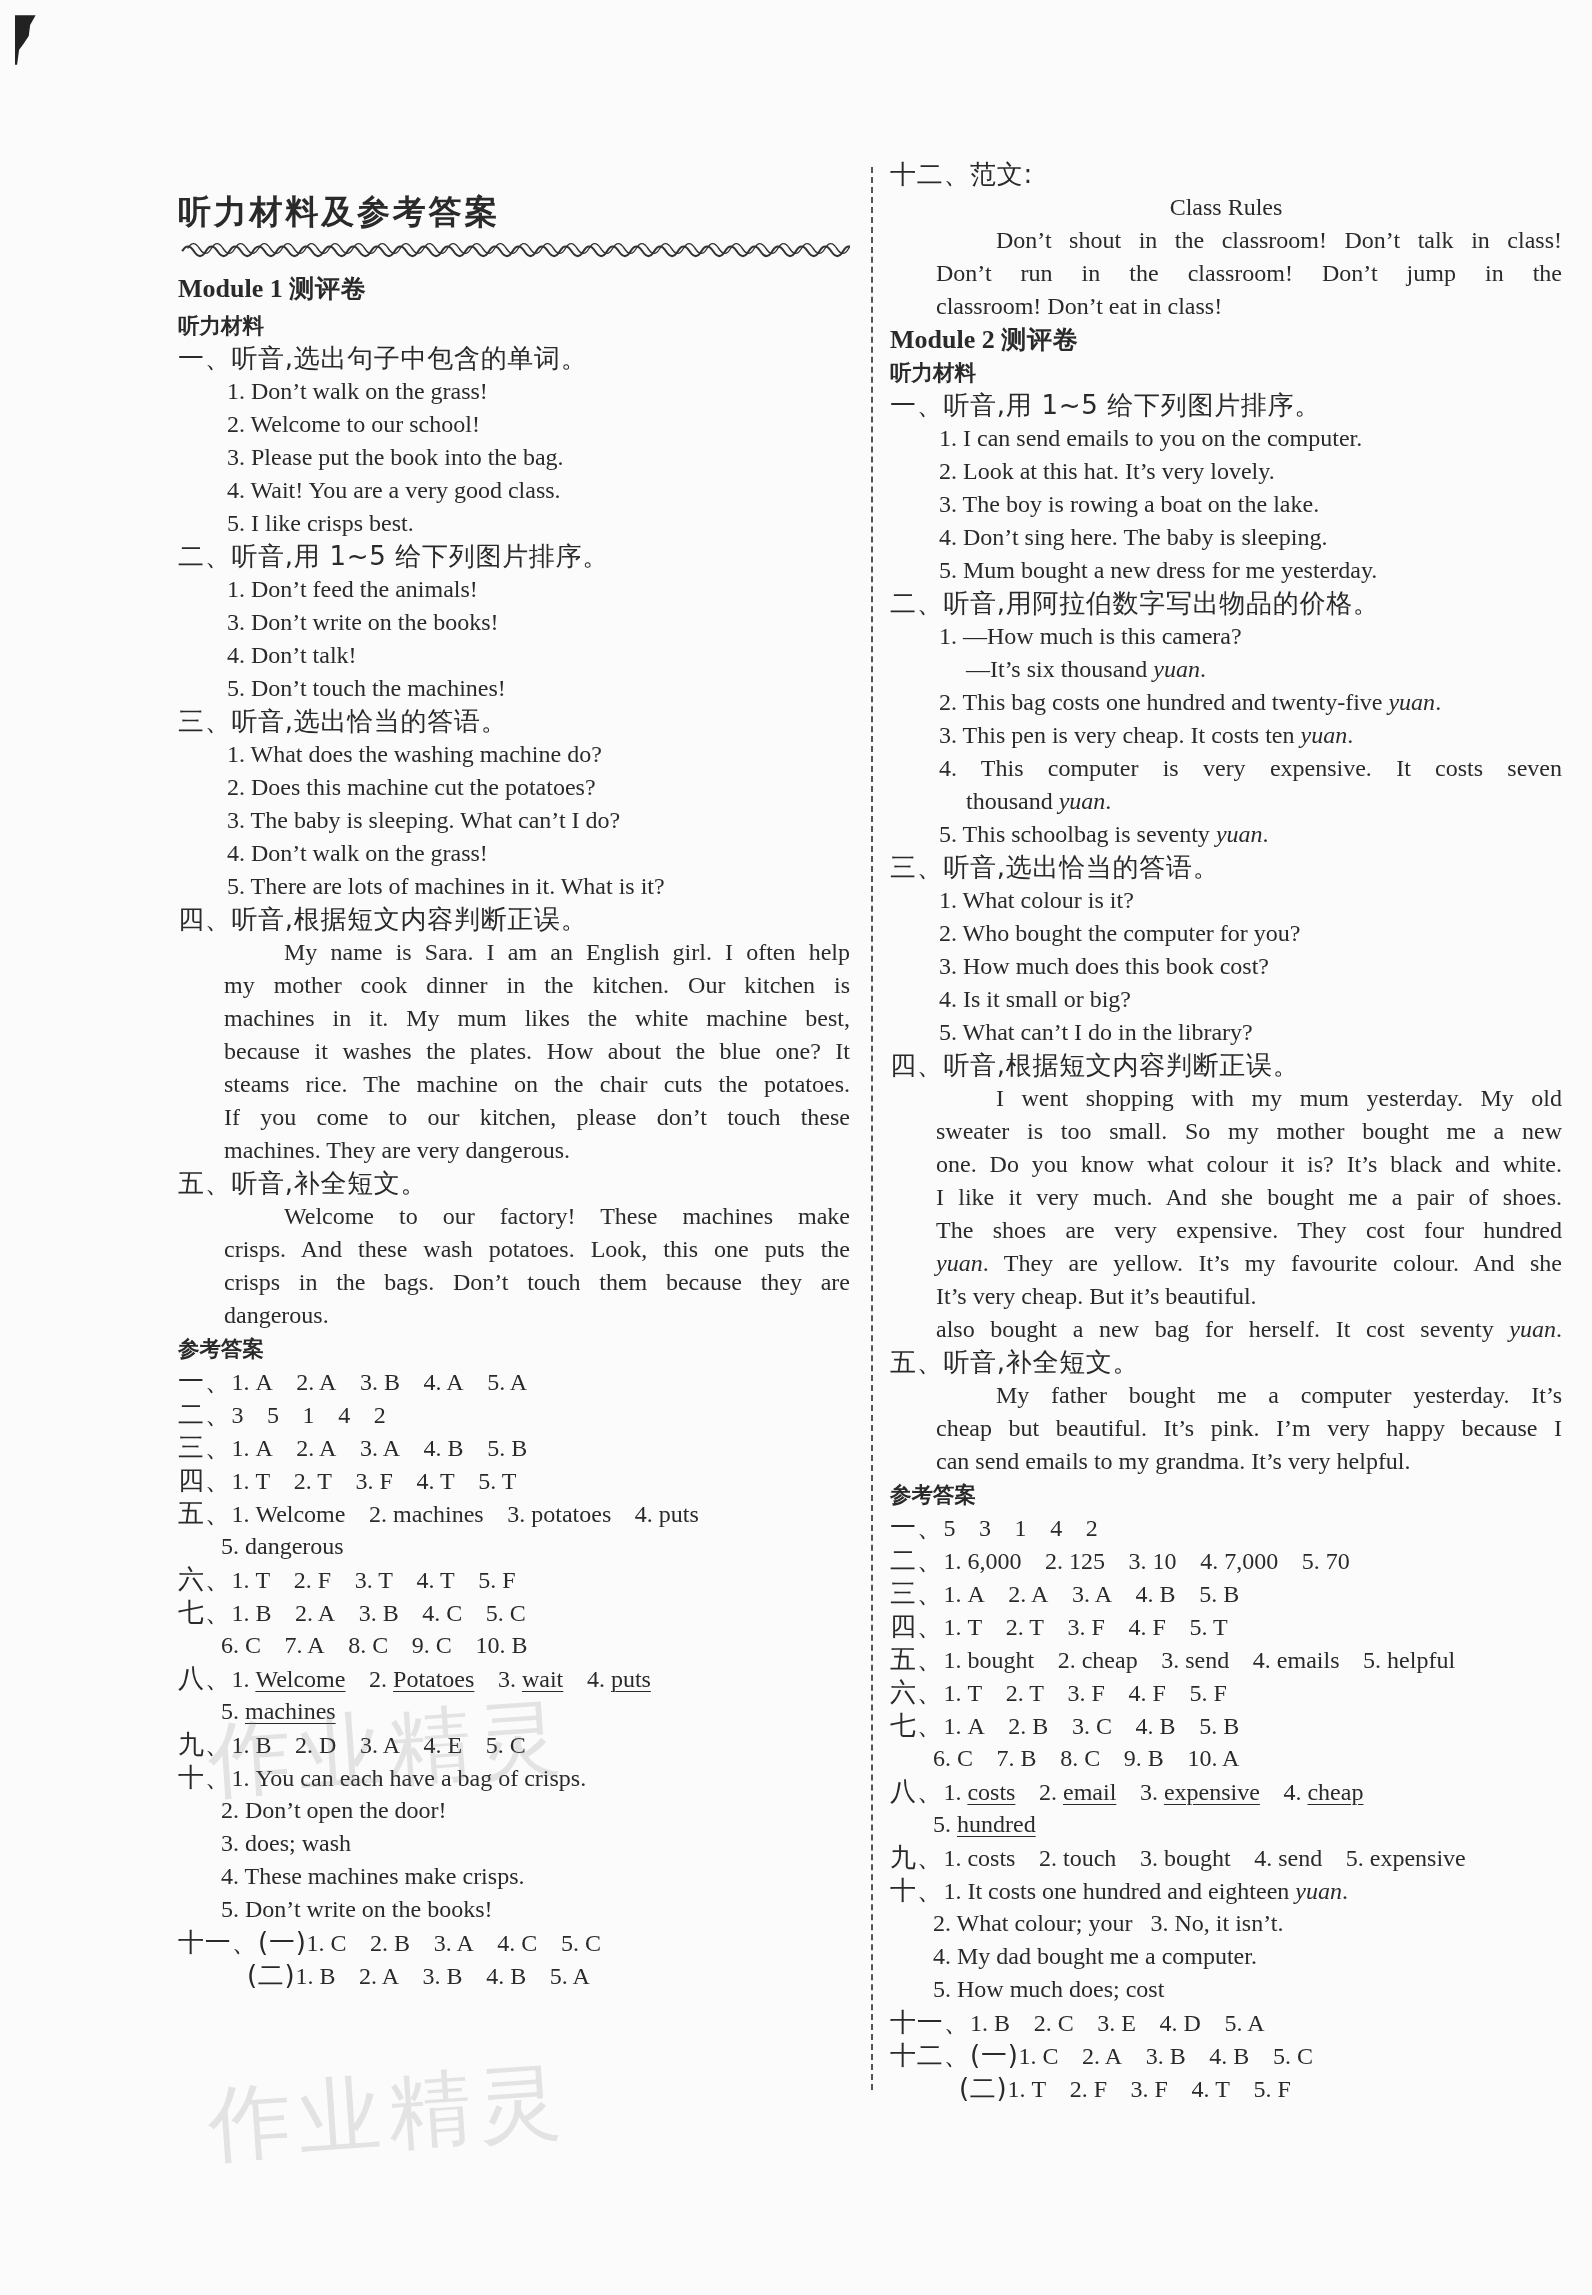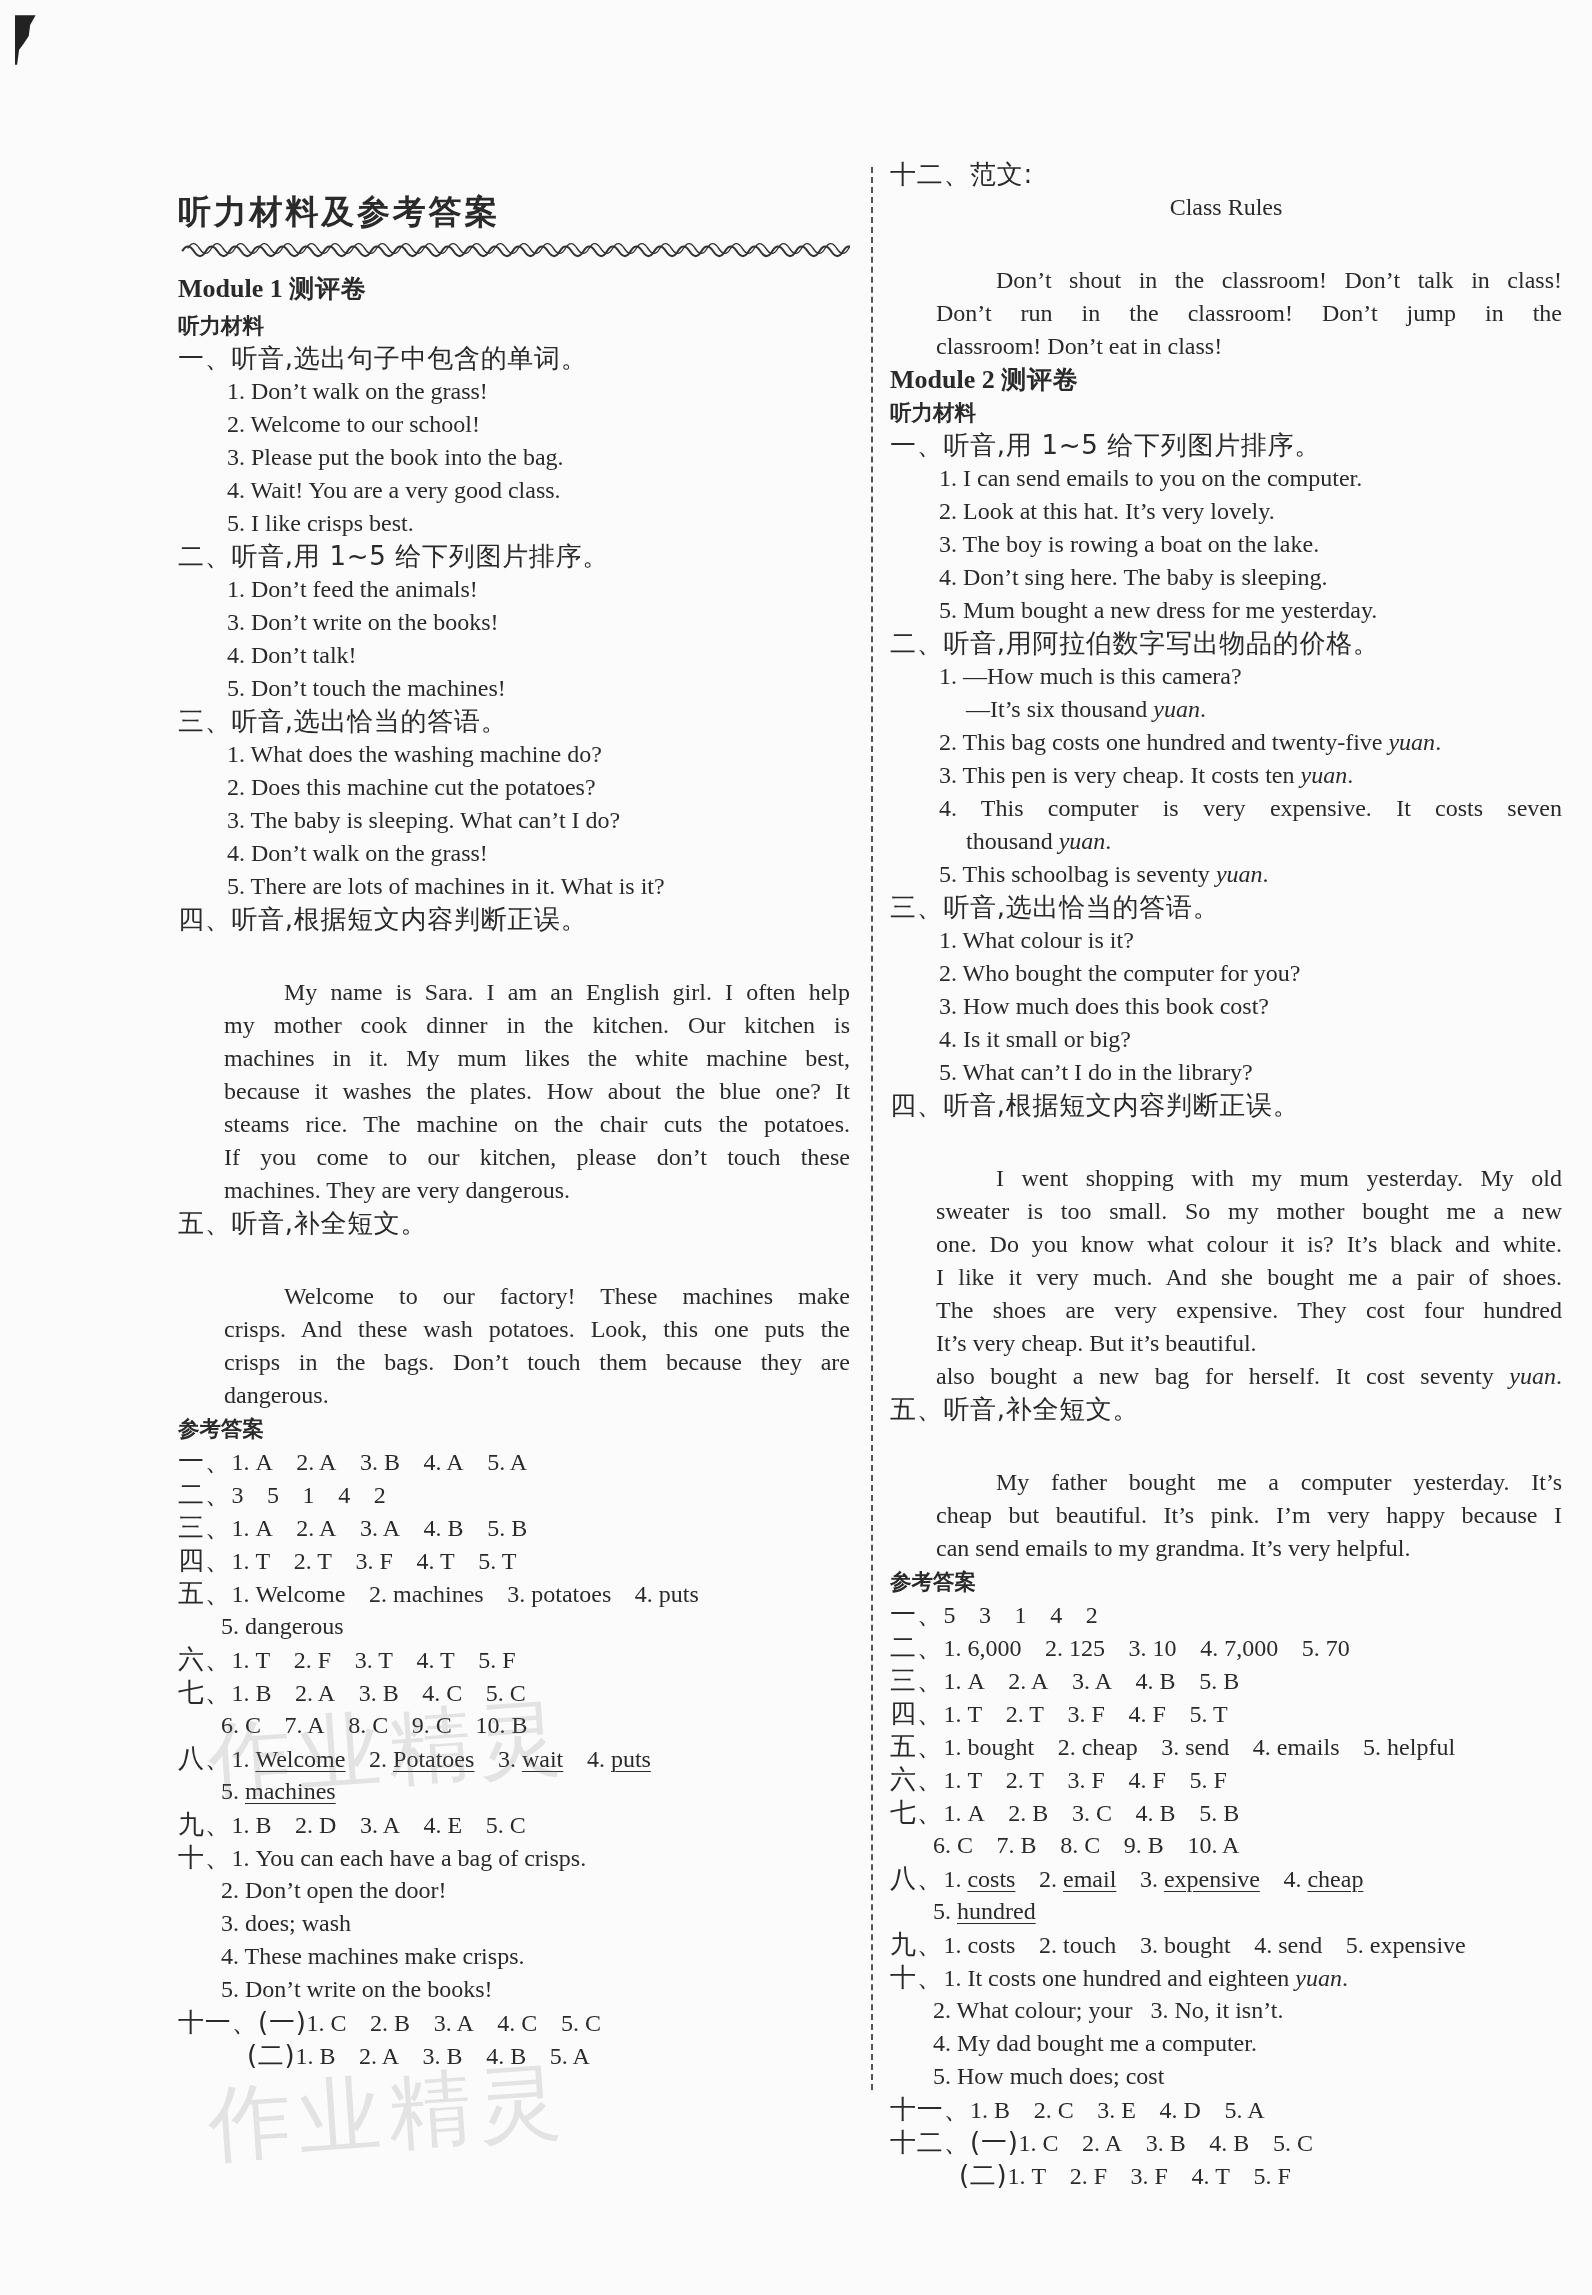--- a/index.html
+++ b/index.html
@@ -24,21 +24,21 @@
   .wave { height: 25px; margin: 0 0 5.6px 0; }
   .module-title { text-align: left; font-size: 26px; height: 40px; line-height: 40px; font-weight: bold; }
   .module-title .zh { font-size: 25px; font-weight: bold; }
   .sub-head { font-family: "DejaVu Sans", sans-serif; font-size: 21.5px; font-weight: bold; }
   .ind1 { padding-left: 49px; }
   .ind2 { padding-left: 76px; }
   .ind-para { padding-left: 46px; }
   .para { font-size: 24px; line-height: 33px; text-align: justify; text-align-last: justify; white-space: normal; }
   .para .pline { display: block; height: 33px; white-space: nowrap; text-align: justify; text-align-last: justify; }
   .para .pline.last { text-align-last: left; }
-  .para .pline.first { text-indent: 60px; margin-top: 40px; }
+  .para .pline.first { text-indent: 60px; }
   .center { text-align: center; }
   .ans span.it { margin-right: 23.6px; }
   u { text-decoration-thickness: 1.4px; text-underline-offset: 3.5px; }
   i { font-style: italic; }
   .watermark {
     position: absolute; font-family: "DejaVu Sans", sans-serif; color: rgba(120,120,120,0.18);
     font-size: 83px; letter-spacing: 7px; transform: rotate(-4deg);
   }
 </style>
 </head>
@@ -187,20 +187,21 @@
   </div>
 
   <div>
     <div class="line zh">四、听音,根据短文内容判断正误。</div>
     <div class="para ind-para">
       <span class="pline first">I went shopping with my mum yesterday. My old</span>
       <span class="pline">sweater is too small. So my mother bought me a new</span>
       <span class="pline">one. Do you know what colour it is? It’s black and white.</span>
       <span class="pline">I like it very much. And she bought me a pair of shoes.</span>
       <span class="pline">The shoes are very expensive. They cost four hundred</span>
+      <span class="pline"><i>yuan</i><span>. They are yellow. It’s my favourite colour. And she</span></span>
       <span class="pline last">It’s very cheap. But it’s beautiful.</span>
       <span class="pline"><span>also bought a new bag for herself. It cost seventy </span><i>yuan</i><span>.</span></span>
     </div>
   </div>
 
   <div>
     <div class="line zh">五、听音,补全短文。</div>
     <div class="para ind-para">
       <span class="pline first">My father bought me a computer yesterday. It’s</span>
       <span class="pline">cheap but beautiful. It’s pink. I’m very happy because I</span>

